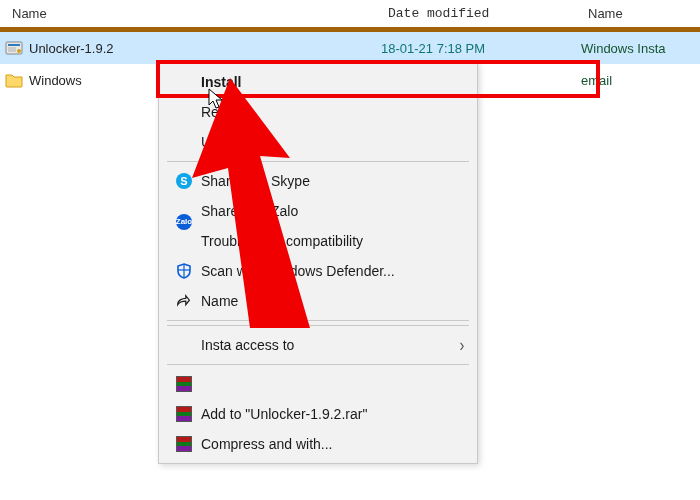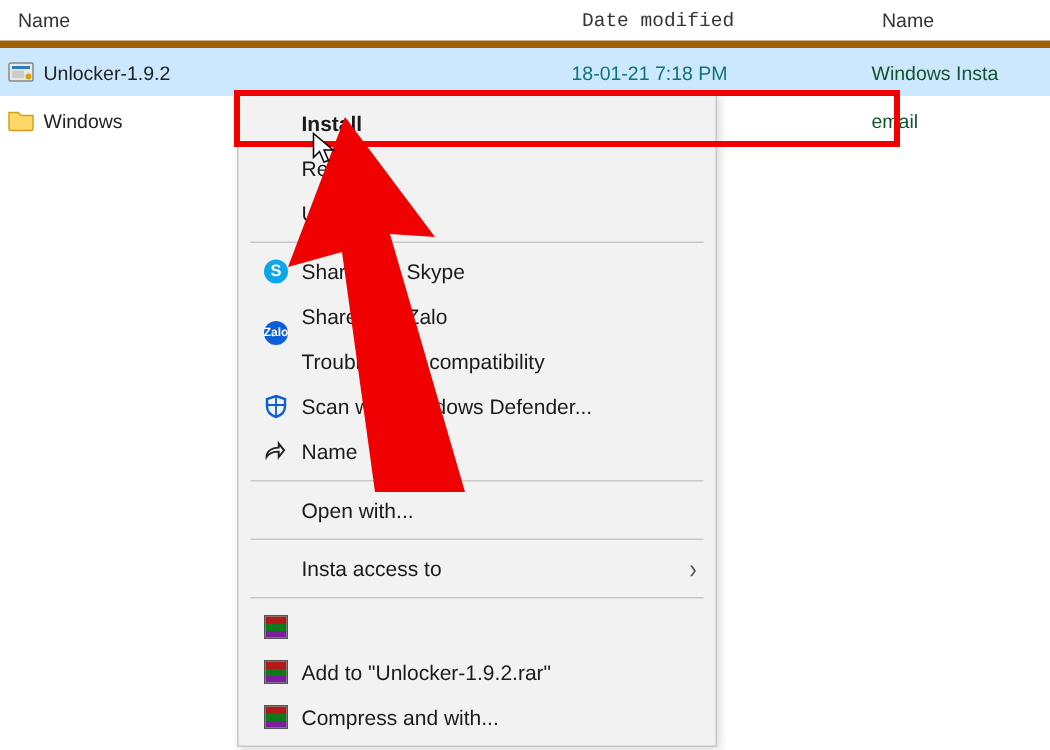--- a/index.html
+++ b/index.html
@@ -186,24 +186,20 @@
   </div>
   <div class="item">
     <span class="mi-icon share-badge">
       <svg viewBox="0 0 16 16">
           <path d="M3 13c0-5 5-7 9-7V3l4 5-4 5V9c-3 0-7 1-9 4z" transform="translate(-1 0) scale(0.9)" fill="none" stroke="#222" stroke-width="1.4"></path>
         </svg>
     </span>
     <span>Name</span>
   </div>
   <div class="sep"></div>
-  <div class="item">
-    <span class="mi-icon"></span>
-    <span>Open with...</span>
-  </div>
   <div class="sep"></div>
   <div class="item has-sub">
     <span class="mi-icon"></span>
     <span>Insta access to</span>
   </div>
   <div class="sep"></div>
   <div class="item">
     <span class="mi-icon">
         <span class="winrar-badge"></span>
       </span>

